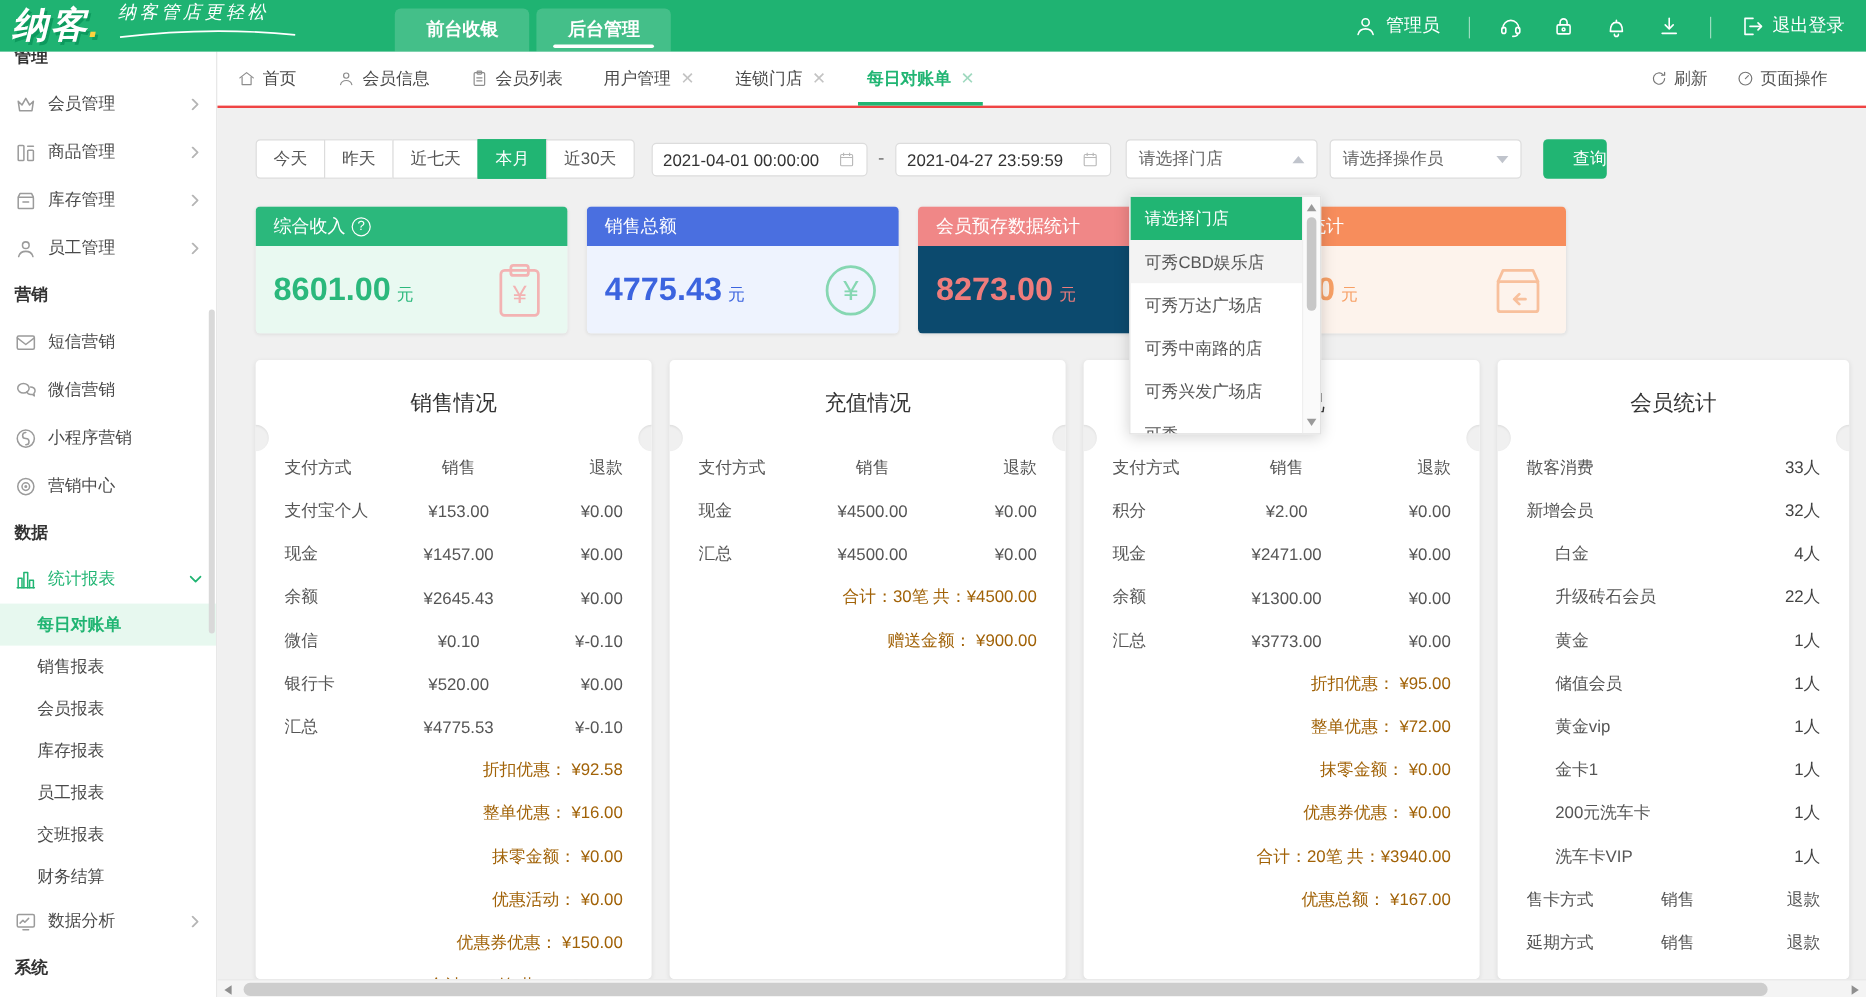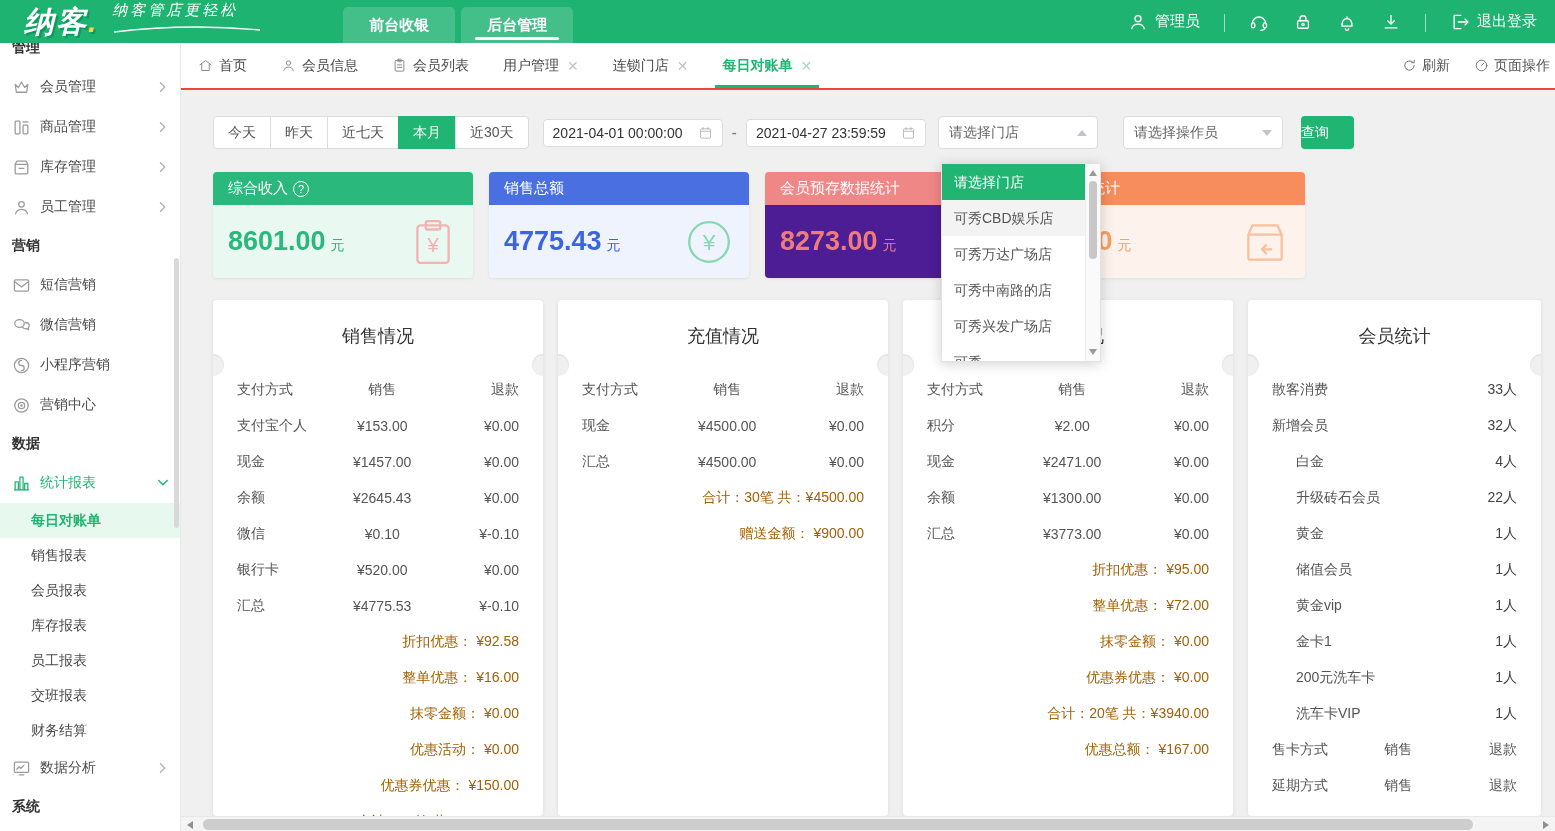--- a/index.html
+++ b/index.html
@@ -1,21 +1,21 @@
 <!DOCTYPE html>
 <html><head>
 <meta charset="utf-8">
 <style>
   *{margin:0;padding:0;box-sizing:border-box}
   body{font-family:"Liberation Sans","DejaVu Sans",sans-serif;background:#d8d8d8}
   .screen{position:relative;width:1555px;height:831px;background:#f0f0f0;overflow:hidden}
 
   
   .topbar{position:absolute;left:0;top:0;width:1555px;height:43px;background:#1fb372;display:flex;align-items:center;color:#fff;z-index:40}
-  .brand{display:flex;align-items:flex-end;padding-left:24px}
+  .brand{display:flex;align-items:flex-end;padding-left:10px}
   .logo{font-size:30px;font-weight:bold;font-style:italic;letter-spacing:2px;line-height:40px;text-shadow:2px 2px 0 #0d9a5e}
   .logo b{color:#ffd23e}
   .tagline-wrap{margin-left:14px;padding-bottom:4px}
   .tagline{font-family:"DejaVu Serif",serif;font-style:italic;font-size:15px;letter-spacing:3px}
   .topnav{display:flex;align-items:flex-end;height:43px;margin-left:81px;gap:6px}
   .topnav-btn{position:relative;height:36px;line-height:36px;padding:0 26px;background:rgba(255,255,255,.17);border-radius:5px 5px 0 0;font-size:15px;font-weight:bold;cursor:pointer}
   .topnav-btn.active::after{content:"";position:absolute;left:14px;right:14px;bottom:3px;height:3px;background:#fff;border-radius:2px}
   .top-right{margin-left:auto;display:flex;align-items:flex-end;gap:24px;padding-right:18px;font-size:15px}
   .tr-item{display:flex;align-items:center;gap:7px;cursor:pointer}
   .tb-divider{width:1px;height:18px;background:rgba(255,255,255,.55)}
@@ -35,54 +35,54 @@
   .side-scroll{position:absolute;right:1px;top:215px;width:5px;height:270px;background:#d9d9d9;border-radius:3px}
 
   
   .tabbar{position:absolute;left:181px;top:43px;width:1374px;height:47px;background:#fff;border-bottom:2px solid #ef4444;display:flex;align-items:center;z-index:10}
   .tab{position:relative;height:100%;display:flex;align-items:center;gap:6px;padding:0 17px;font-size:14px;color:#4a4a4a;cursor:pointer}
   .tab .ti{width:15px;height:15px;stroke:#8d8d8d;fill:none;stroke-width:1.6;stroke-linecap:round;stroke-linejoin:round}
   .tab .x{color:#c3c3c3;font-size:14px;margin-left:2px}
   .tab.active{color:#21b573;font-weight:bold}
   .tab.active::after{content:"";position:absolute;left:10px;right:10px;bottom:0;height:3px;background:#21b573}
   .tab.active .x{color:#9fd9bf}
-  .tabbar-right{margin-left:auto;display:flex;align-items:center;gap:24px;padding-right:5px;font-size:14px;color:#555}
+  .tabbar-right{margin-left:auto;display:flex;align-items:center;gap:24px;padding-right:32px;font-size:14px;color:#555}
   .tabbar-right .tri{display:flex;align-items:center;gap:5px;cursor:pointer}
   .tabbar-right svg{width:15px;height:15px;stroke:#777;fill:none;stroke-width:1.6;stroke-linecap:round;stroke-linejoin:round}
 
   
   .content{position:absolute;left:181px;top:90px;width:1374px;height:741px;background:#f0f0f0;overflow:hidden}
 
   
   .filters{position:absolute;left:32px;top:26px;display:flex;align-items:center}
   .qgroup{display:flex}
   .qbtn{height:33px;line-height:31px;padding:0 14px;border:1px solid #dcdcdc;margin-left:-1px;background:#fff;font-size:14px;color:#555;cursor:pointer}
   .qbtn:first-child{border-radius:4px 0 0 4px;margin-left:0}
   .qbtn:last-child{border-radius:0 4px 4px 0}
   .qbtn.active{background:#21b573;border-color:#21b573;color:#fff}
   .datebox{display:flex;align-items:center;width:180px;height:28px;margin-left:14px;border:1px solid #dcdcdc;border-radius:4px;background:#fff;padding:0 9px;font-size:14px;color:#333;cursor:pointer}
   .datebox svg{width:15px;height:15px;stroke:#b8b8b8;fill:none;stroke-width:1.5;margin-left:auto}
   .dash{margin-left:9px;color:#777}
   .datebox.d2{margin-left:9px}
   .selbox{display:flex;align-items:center;width:160px;height:33px;border:1px solid #dcdcdc;border-radius:4px;background:#fff;padding:0 10px;font-size:14px;color:#666;cursor:pointer}
   .selbox.store{margin-left:12px}
-  .selbox.op{margin-left:25px}
+  .selbox.op{margin-left:10px}
   .caret{margin-left:auto;width:0;height:0;border-left:5px solid transparent;border-right:5px solid transparent}
   .caret.up{border-bottom:6px solid #c0c4cc}
   .caret.down{border-top:6px solid #c0c4cc}
-  .searchbtn{margin-left:18px;width:53px;height:33px;line-height:33px;text-align:left;background:#21b573;color:#fff;font-size:14px;border-radius:4px;cursor:pointer}
+  .searchbtn{margin-left:18px;width:53px;height:33px;line-height:33px;text-align:right;background:#21b573;color:#fff;font-size:14px;border-radius:4px;cursor:pointer}
 
   
   .card{position:absolute;top:82px;width:260px;height:106px;border-radius:4px;overflow:hidden;box-shadow:0 1px 3px rgba(0,0,0,.07)}
   .card1{left:32px}.card2{left:308px}.card3{left:584px}.card4{left:864px}
   .card-hd{height:33px;display:flex;align-items:center;padding:0 15px;color:#fff;font-size:15px}
   .card-bd{height:73px;display:flex;align-items:center;padding:0 15px}
   .hd-green{background:#2bb87c}.bd-green{background:#e9f9f1}
   .hd-blue{background:#4a6fe0}.bd-blue{background:#eef3fe}
-  .hd-pink{background:#f08787}.bd-pink{background:#4c1d95}
+  .hd-pink{background:#f08787}.bd-pink{background:#0c4a6e}
   .hd-orange{background:#f78d5c}.bd-orange{background:#fdf3ec}
   .card-val{font-size:27px;font-weight:bold}
   .card-val i{font-style:normal;font-size:14px;font-weight:normal;margin-left:5px}
   .val-green{color:#2bb87c}.val-blue{color:#3c64df}.val-pink{color:#ee7c7c}.val-orange{color:#f7a066}
   .card-ic{margin-left:auto;width:50px;height:50px;fill:none;stroke-width:2.2;stroke-linecap:round;stroke-linejoin:round}
   .ic-pink{stroke:#f3b3b3;color:#f3b3b3}.ic-green{stroke:#86d7b2;color:#86d7b2}.ic-orange{stroke:#f8c09c;color:#f8c09c}
   .help{width:16px;height:16px;border:1px solid #fff;border-radius:50%;font-size:11px;line-height:14px;text-align:center;margin-left:5px;cursor:pointer}
 
   
   .dropdown{position:absolute;left:760px;top:73px;width:160px;height:199px;background:#fff;border:1px solid #e2e2e2;box-shadow:0 2px 12px rgba(0,0,0,.18);z-index:30;display:flex;overflow:hidden}

